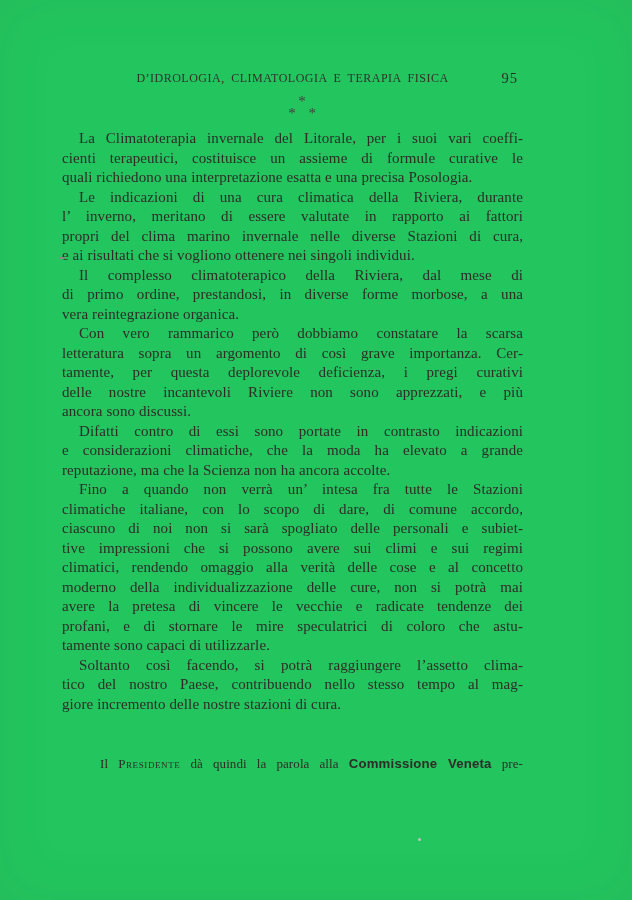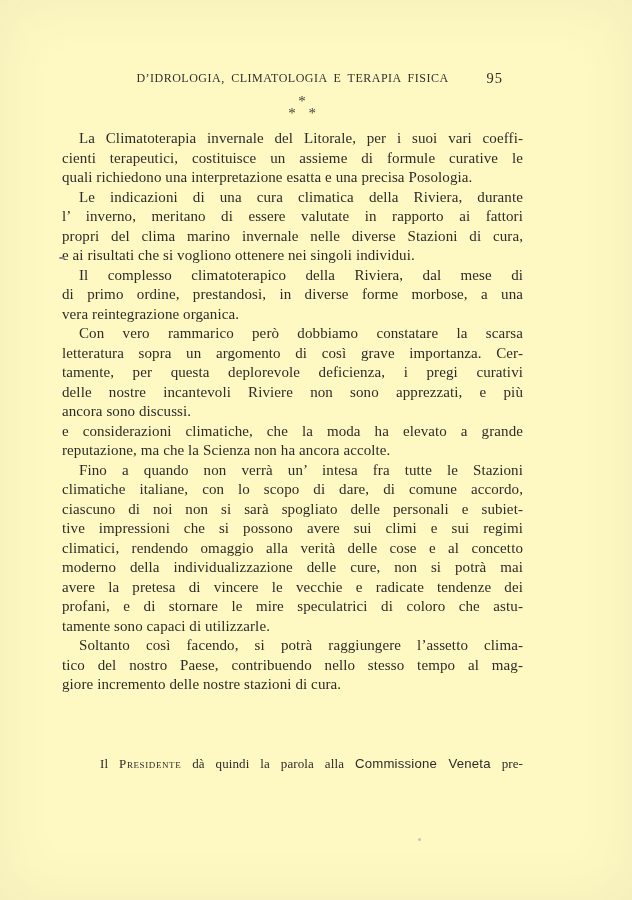--- a/index.html
+++ b/index.html
@@ -10,21 +10,21 @@
     width: 632px;
     height: 900px;
     background: #e9e7e2;
     font-family: "Liberation Serif", serif;
     overflow: hidden;
   }
   .page {
     position: relative;
     width: 632px;
     height: 900px;
-    background: #fef9c3;
+    background: #22c55e;
     color: #2f2b28;
     box-shadow: inset 0 0 60px rgba(90,80,70,0.07);
   }
 
   
   .running-header {
     position: absolute;
     left: 62px;
     top: 71px;
     width: 461px;
@@ -35,21 +35,21 @@
     left: 0; right: 0;
     text-align: center;
     font-size: 12px;
     letter-spacing: 0.5px;
     word-spacing: 3px;
     white-space: nowrap;
     color: #33302c;
   }
   .page-number {
     position: absolute;
-    right: 20px;
+    right: 5px;
     top: -1px;
     font-size: 14.5px;
     letter-spacing: 1px;
   }
 
   
   .asterism {
     position: absolute;
     left: 262px;
     top: 95px;
@@ -91,21 +91,21 @@
     width: 443px;
   }
   .fline {
     font-size: 13px;
     line-height: 19px;
     white-space: nowrap;
     letter-spacing: 0.1px;
   }
   .seg-n  { }
   .seg-sc { font-variant: small-caps; letter-spacing: 0.6px; }
-  .seg-b  { font-family: "Liberation Sans", sans-serif; font-weight: normal; font-size: 13.2px; letter-spacing: 0.2px; }
+  .seg-b  { font-family: "Liberation Sans", sans-serif; font-weight: bold; font-size: 13.2px; letter-spacing: 0.2px; }
   .seg-i  { font-style: italic; }
 
   
   .speck1 {
     position: absolute;
     left: 59px;
     top: 257px;
     width: 6px;
     height: 2px;
     background: #8d8882;
@@ -145,20 +145,21 @@
       <div class="line j">propri del clima marino invernale nelle diverse Stazioni di cura,</div>
       <div class="line pl">e ai risultati che si vogliono ottenere nei singoli individui.</div>
       <div class="line j ind">Il complesso climatoterapico della Riviera, dal mese di</div>
       <div class="line j">di primo ordine, prestandosi, in diverse forme morbose, a una</div>
       <div class="line pl">vera reintegrazione organica.</div>
       <div class="line j ind">Con vero rammarico però dobbiamo constatare la scarsa</div>
       <div class="line j">letteratura sopra un argomento di così grave importanza. Cer-</div>
       <div class="line j">tamente, per questa deplorevole deficienza, i pregi curativi</div>
       <div class="line j">delle nostre incantevoli Riviere non sono apprezzati, e più</div>
       <div class="line pl">ancora sono discussi.</div>
+      <div class="line j ind">Difatti contro di essi sono portate in contrasto indicazioni</div>
       <div class="line j">e considerazioni climatiche, che la moda ha elevato a grande</div>
       <div class="line pl">reputazione, ma che la Scienza non ha ancora accolte.</div>
       <div class="line j ind">Fino a quando non verrà un’ intesa fra tutte le Stazioni</div>
       <div class="line j">climatiche italiane, con lo scopo di dare, di comune accordo,</div>
       <div class="line j">ciascuno di noi non si sarà spogliato delle personali e subiet-</div>
       <div class="line j">tive impressioni che si possono avere sui climi e sui regimi</div>
       <div class="line j">climatici, rendendo omaggio alla verità delle cose e al concetto</div>
       <div class="line j">moderno della individualizzazione delle cure, non si potrà mai</div>
       <div class="line j">avere la pretesa di vincere le vecchie e radicate tendenze dei</div>
       <div class="line j">profani, e di stornare le mire speculatrici di coloro che astu-</div>

